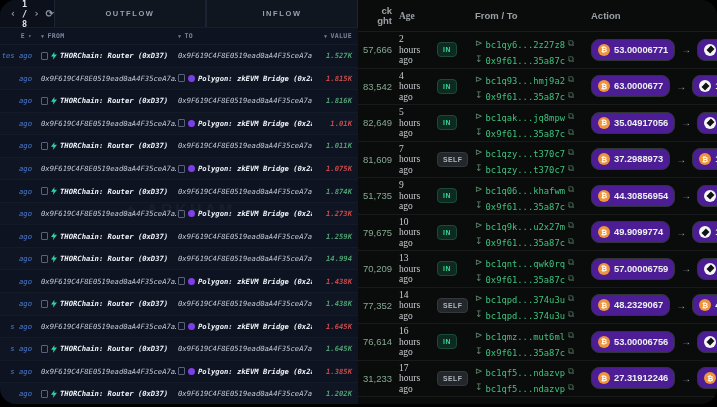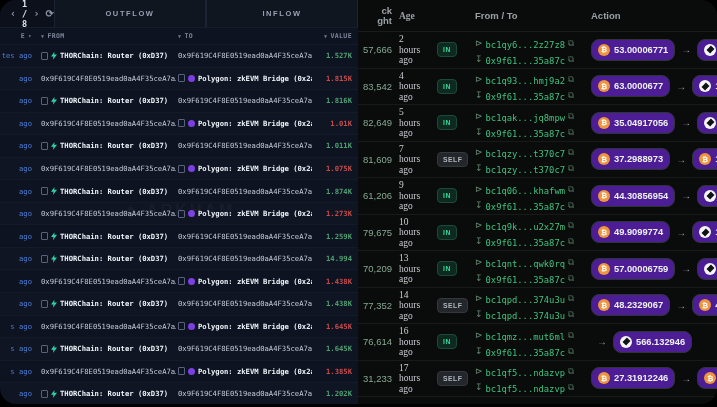--- a/index.html
+++ b/index.html
@@ -21,21 +21,21 @@
   .lhead{height:16px;display:flex;align-items:center;border-bottom:1px solid #151b29;
          color:#7d8699;font:700 6.5px "DejaVu Sans Mono",monospace;letter-spacing:.4px;}
   .lc{display:flex;align-items:center;box-sizing:border-box;white-space:nowrap;overflow:hidden;}
   .c-time{width:34px;justify-content:flex-end;padding-right:2px;flex-shrink:0;}
   .c-from{width:142px;padding-left:7px;flex-shrink:0;}
   .c-to{width:136px;padding-left:2px;flex-shrink:0;}
   .c-val{flex:1;justify-content:flex-end;padding-right:6px;}
   .hcell{gap:3px;cursor:pointer;}
   .funnel-ic::before{content:"▼";font-size:5px;color:#707a8c;}
   .caret::before{content:"▾";font-size:6px;color:#707a8c;}
-  .lbody{position:relative;}
+  .lbody{position:relative;font-style:italic;}
   .lrow{height:22.56px;box-sizing:border-box;display:flex;align-items:center;
         border-bottom:1px solid #131a28;font-size:7.2px;cursor:pointer;}
   .lrow:nth-child(even){background:rgba(255,255,255,.013);}
   .c-time.cellt{color:#4c7cd6;}
   .laddr{color:#c3cad8;}
   .ent{display:inline-flex;align-items:center;gap:3px;}
   .ficon{width:5px;height:6px;border:1px solid #59627a;border-radius:1px;flex-shrink:0;}
   .bolt{width:6px;height:8px;background:#2bd3a4;flex-shrink:0;
         clip-path:polygon(58% 0,0 60%,40% 60%,32% 100%,100% 34%,54% 34%);}
   .pcirc{width:7px;height:7px;border-radius:50%;background:#7b3fe4;flex-shrink:0;}
@@ -508,21 +508,21 @@
             </span>
             <span class="arr">→</span>
             <span class="pill">
               <span class="coin btc"></span>
               <span class="amt">17.70115969</span>
             </span>
           </div>
         </div>
         <div class="rrow">
           <div class="r-block">
-            <span class="bnum">61,206</span>
+            <span class="bnum">51,735</span>
           </div>
           <div class="r-age agec">
             <div>9</div>
             <div>hours</div>
             <div>ago</div>
           </div>
           <div class="r-badge">
             <span class="bdg in">IN</span>
           </div>
           <div class="r-ft">
@@ -681,20 +681,24 @@
               <span class="gaddr">bc1qmz...mut6ml</span>
               <span class="cicon"></span>
             </div>
             <div class="ftline">
               <span class="dl"></span>
               <span class="gaddr">0x9f61...35a87c</span>
               <span class="cicon"></span>
             </div>
           </div>
           <div class="r-act">
+            <span class="pill">
+              <span class="coin btc"></span>
+              <span class="amt">53.00006756</span>
+            </span>
             <span class="arr">→</span>
             <span class="pill">
               <span class="coin eth">
                 <i class="ethd"></i>
               </span>
               <span class="amt">566.132946</span>
             </span>
           </div>
         </div>
         <div class="rrow">

